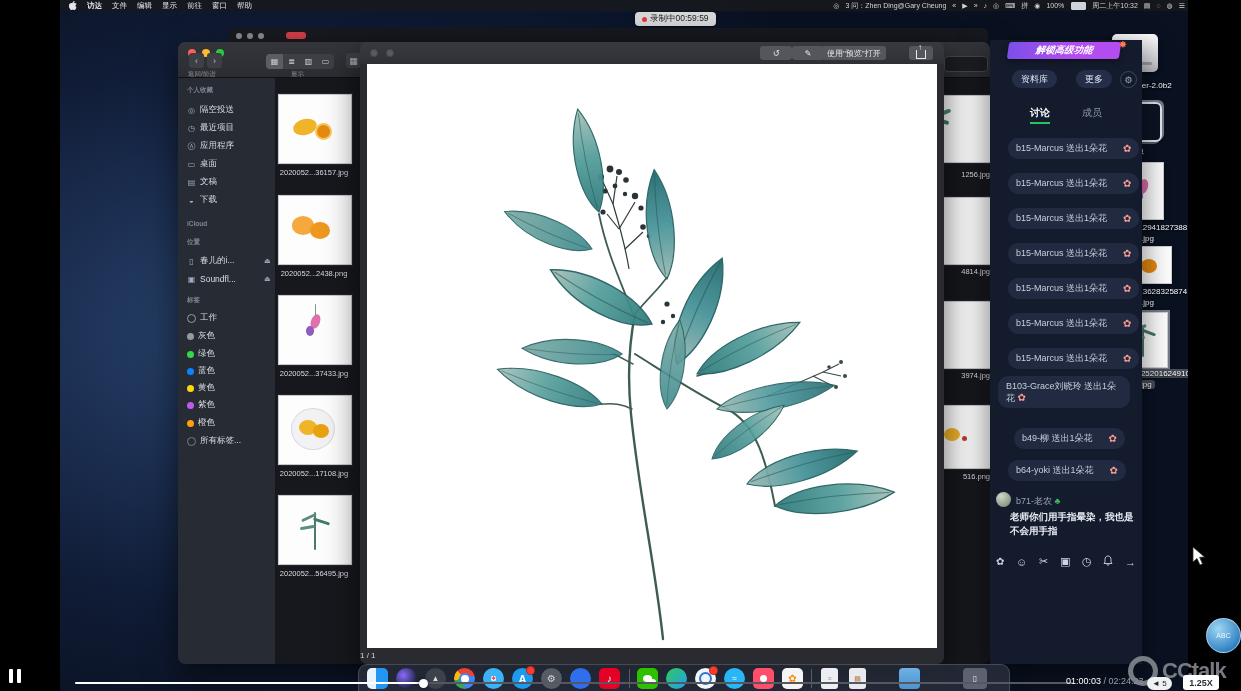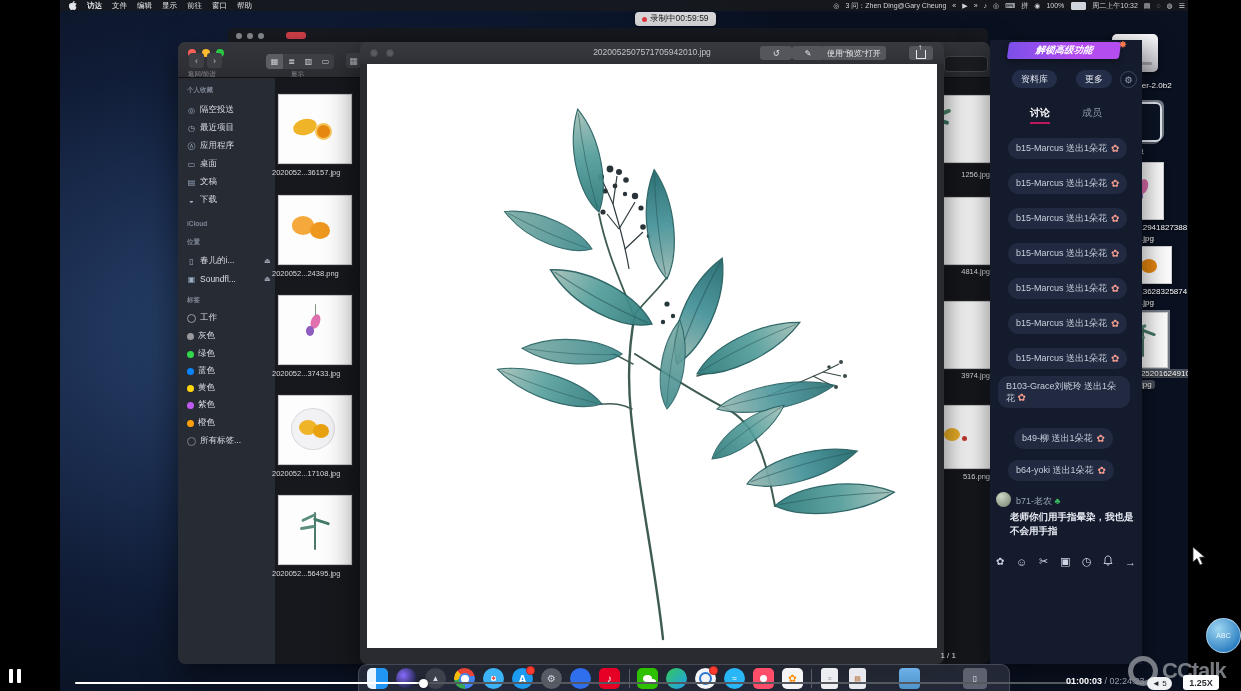--- a/index.html
+++ b/index.html
@@ -39,49 +39,49 @@
   .viewseg i{width:17px;height:15px;display:flex;align-items:center;justify-content:center;font-size:8px;color:#cfd0d5;font-style:normal}
   .viewseg i.on{background:#5c5d64}
   .fsearch{position:absolute;left:766px;top:14px;width:42px;height:14px;background:#1c1d22;border:1px solid #46474d;border-radius:4px}
   .sidebar{position:absolute;left:0;top:36px;width:97px;height:586px;background:#262b34;border-radius:0 0 0 7px;overflow:hidden}
   .stitle{position:absolute;left:9px;font-size:6.5px;color:#7e8694;font-weight:bold}
   .srow{position:absolute;left:9px;height:14px;display:flex;align-items:center;gap:4px;font-size:8.5px;color:#dcdee3;white-space:nowrap}
   .sic{font-size:8px;color:#9fb0c6;width:9px;text-align:center;font-style:normal}
   .tagdot{width:7px;height:7px;border-radius:50%;display:inline-block}
   .eject{position:absolute;font-size:7px;color:#9aa2af}
   .thumb{position:absolute;background:#fdfdfd;border:1px solid #c9c9cc;box-shadow:0 0 0 1px rgba(255,255,255,.06);overflow:hidden}
-  .flabel{position:absolute;font-size:7.5px;color:#d9dade;overflow:hidden;white-space:nowrap}
+  .flabel{position:absolute;font-size:7.5px;color:#d9dade;text-align:center;overflow:hidden;white-space:nowrap}
   .plabel{position:absolute;font-size:7.5px;color:#d9dade;text-align:right;overflow:hidden;white-space:nowrap}
   .blob{position:absolute;border-radius:50%}
   .stroke{position:absolute;border-radius:2px}
   
   .ql{left:300px;top:42px;width:584px;height:622px;background:#2a2b30}
   .qlbar{position:absolute;left:0;top:0;width:100%;height:22px;background:linear-gradient(#393a40,#2f3035);border-radius:7px 7px 0 0}
   .qlbtn{position:absolute;top:4px;height:14px;background:#55565c;border-radius:3px;color:#e8e8ec;font-size:8px;
     display:flex;align-items:center;justify-content:center;padding:0 5px;white-space:nowrap}
   .qlcirc{position:absolute;top:7px;width:8px;height:8px;border-radius:50%;background:#5a5b60;border:1px solid #47484d;box-sizing:border-box}
   .qltitle{position:absolute;left:0;top:5px;width:100%;text-align:center;font-size:8.5px;color:#c3c4c9}
   .qlimg{position:absolute;left:7px;top:22px;width:570px;height:584px;background:#fff;overflow:hidden}
-  .qlpage{position:absolute;left:12px;bottom:4px;width:100%;text-align:right;font-size:8px;color:#d6d7db}
+  .qlpage{position:absolute;left:0;bottom:4px;width:100%;text-align:left;font-size:8px;color:#d6d7db}
   .shareic{display:inline-block;width:8px;height:8px;border:1px solid #e8e8ec;border-top:none;position:relative;margin-top:3px}
   .shareic:before{content:"↑";position:absolute;left:1px;top:-7px;font-size:8px;color:#e8e8ec}
   
   .chat{position:absolute;left:930px;top:40px;width:152px;height:624px;background:#141b2c;box-shadow:0 10px 30px rgba(0,0,0,.55)}
   .banner{position:absolute;left:18px;top:2px;width:112px;height:17px;transform:skewX(-8deg);
     background:linear-gradient(90deg,#7c4fe8,#b44df0 60%,#b44df0);border-radius:3px;display:flex;align-items:center;justify-content:center;
     font-size:9.5px;font-weight:bold;font-style:italic;color:#fff;box-shadow:0 2px 6px rgba(0,0,0,.4)}
   .flame{position:absolute;right:-6px;top:-3px;font-size:10px;color:#ff7a4d;transform:skewX(8deg)}
   .cpill{position:absolute;height:18px;background:#242e48;border-radius:9px;color:#e2e6ef;font-size:9px;
     display:flex;align-items:center;justify-content:center;padding:0 9px}
   .gearbtn{position:absolute;width:15px;height:15px;border-radius:50%;border:1px solid #3c4661;color:#9aa4bd;
     font-size:9px;display:flex;align-items:center;justify-content:center}
   .ctab{position:absolute;font-size:10px;color:#8a93a8}
-  .ctab.on{color:#fff;font-weight:bold;border-bottom:2px solid #be185d;padding-bottom:2px}
+  .ctab.on{color:#fff;font-weight:bold;border-bottom:2px solid #22c55e;padding-bottom:2px}
   .msg{position:absolute;background:#212a40;border-radius:10px;color:#c9cfdd;font-size:9px;
-    display:inline-flex;align-items:center;gap:4px;padding:4px 8px;white-space:nowrap}
+    display:inline-flex;align-items:center;gap:16px;padding:4px 8px;white-space:nowrap}
   .msg.wrap{white-space:normal;line-height:12px;display:block}
   .flower{color:#f59c8f;font-size:10px;font-style:normal}
   .uavatar{position:absolute;width:15px;height:15px;border-radius:50%;background:radial-gradient(circle at 35% 30%,#cfd8c8,#6f7f6a)}
   .uname{position:absolute;font-size:9px;color:#98a1b5}
   .ubadge{color:#3ec25e;font-size:9px}
   .utext{position:absolute;font-size:9.5px;font-weight:600;color:#e9edf5;line-height:14px;width:128px}
   .ctools{position:absolute;left:6px;top:515px;width:140px;display:flex;justify-content:space-between;align-items:center;
     color:#cdd4e2;font-size:11px}
   .ctools span{font-style:normal}
   
@@ -103,21 +103,21 @@
   .dk i{font-style:normal}
   .dkbadge{position:absolute;right:-2px;top:-2px;width:7px;height:7px;border-radius:50%;background:#ff3b30;border:1px solid rgba(0,0,0,.3)}
   .dksep{position:absolute;top:4px;width:1px;height:19px;background:rgba(255,255,255,.25)}
   
   .pause{position:absolute;left:9px;top:669px;display:flex;gap:4px;cursor:pointer}
   .pause i{width:4px;height:14px;background:#fff;border-radius:1px}
   .ptrack{position:absolute;left:75px;top:682px;width:998px;height:2px;background:#565860;border-radius:1px}
   .pplayed{position:absolute;left:0;top:0;height:2px;width:348px;background:#fff;border-radius:1px}
   .pthumb{position:absolute;left:344px;top:-3px;width:9px;height:9px;border-radius:50%;background:#fff;box-shadow:0 0 4px rgba(0,0,0,.6)}
   .ptime{position:absolute;left:1066px;top:676px;font-size:9px;white-space:nowrap}
-  .ptime b{color:#fff;font-weight:bold}
+  .ptime b{color:#fff;font-weight:normal}
   .ptime span{color:#9aa0a8}
   .rewind{position:absolute;left:1147px;top:677px;height:13px;background:#eef0f3;border-radius:7px;color:#23262b;
     font-size:8px;display:flex;align-items:center;padding:0 5px;gap:2px}
   .speed{position:absolute;left:1183px;top:675px;width:36px;height:15px;background:#fff;border-radius:3px;color:#2b2e33;
     font-size:9px;font-weight:bold;display:flex;align-items:center;justify-content:center}
   .wmark{position:absolute;left:1128px;top:656px;display:flex;align-items:center;gap:4px;opacity:.85}
   .wring{width:20px;height:20px;border-radius:50%;border:5px solid #8b9097}
   .wtext{font-size:22px;font-weight:bold;color:#8b9097;letter-spacing:-1px}
   .bubble{position:absolute;left:1206px;top:618px;width:33px;height:33px;border-radius:50%;
     background:radial-gradient(circle at 35% 30%,#9fd7f2,#2d7fc2 75%,#1e5e95);border:1px solid rgba(255,255,255,.5);
@@ -336,21 +336,20 @@
         <i class="blob" style="left:6px;top:22px;width:16px;height:13px;background:#f0b429"></i>
         <i class="blob" style="left:24px;top:30px;width:5px;height:5px;background:#c43b2e"></i>
       </div>
       <div class="plabel" style="left:755px;top:430px;width:57px">516.png</div>
     </div>
 
     <div class="win ql">
       <div class="qlbar">
         <i class="qlcirc" style="left:10px"></i>
         <i class="qlcirc" style="left:26px"></i>
-        <div class="qltitle">2020052507571705942010.jpg</div>
         <div class="qlbtn" style="left:400px;width:22px">↺</div>
         <div class="qlbtn" style="left:432px;width:22px">✎</div>
         <div class="qlbtn" style="left:462px">使用"预览"打开</div>
         <div class="qlbtn" style="left:549px;width:14px">
             <span class="shareic"></span>
           </div>
       </div>
 
       <div class="qlimg">
         <svg width="570" height="584" viewBox="0 0 570 584">

